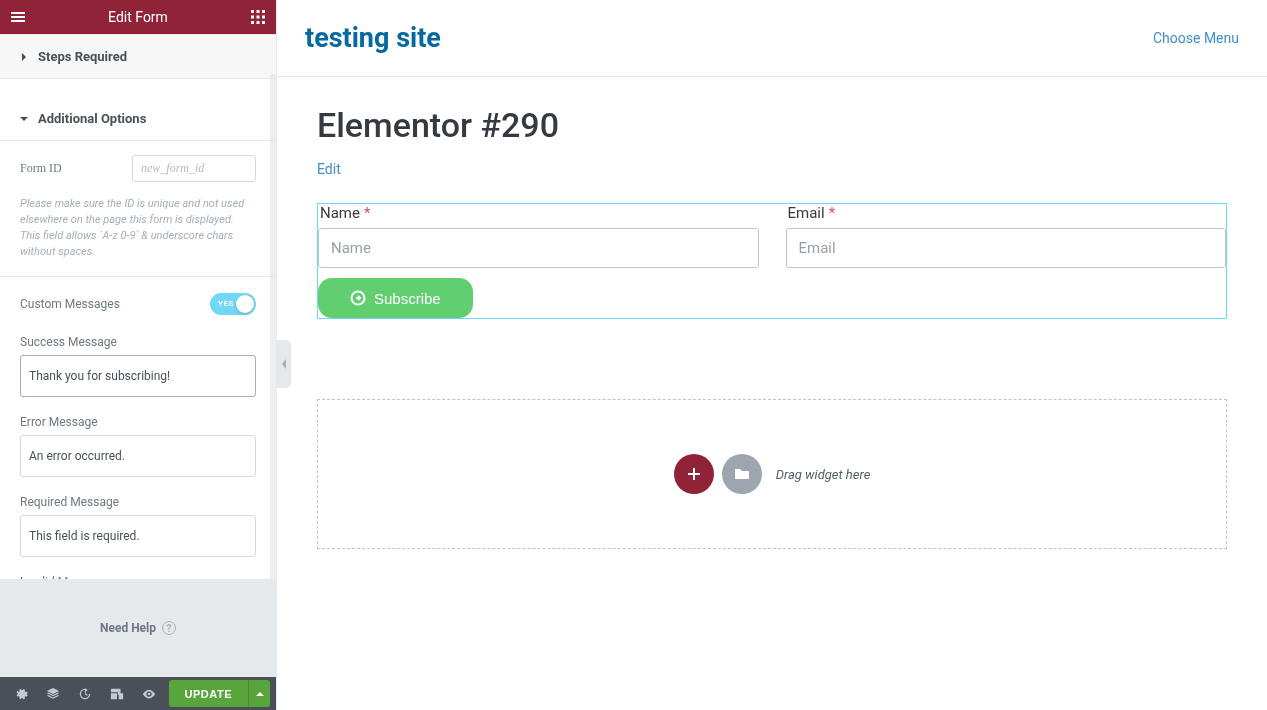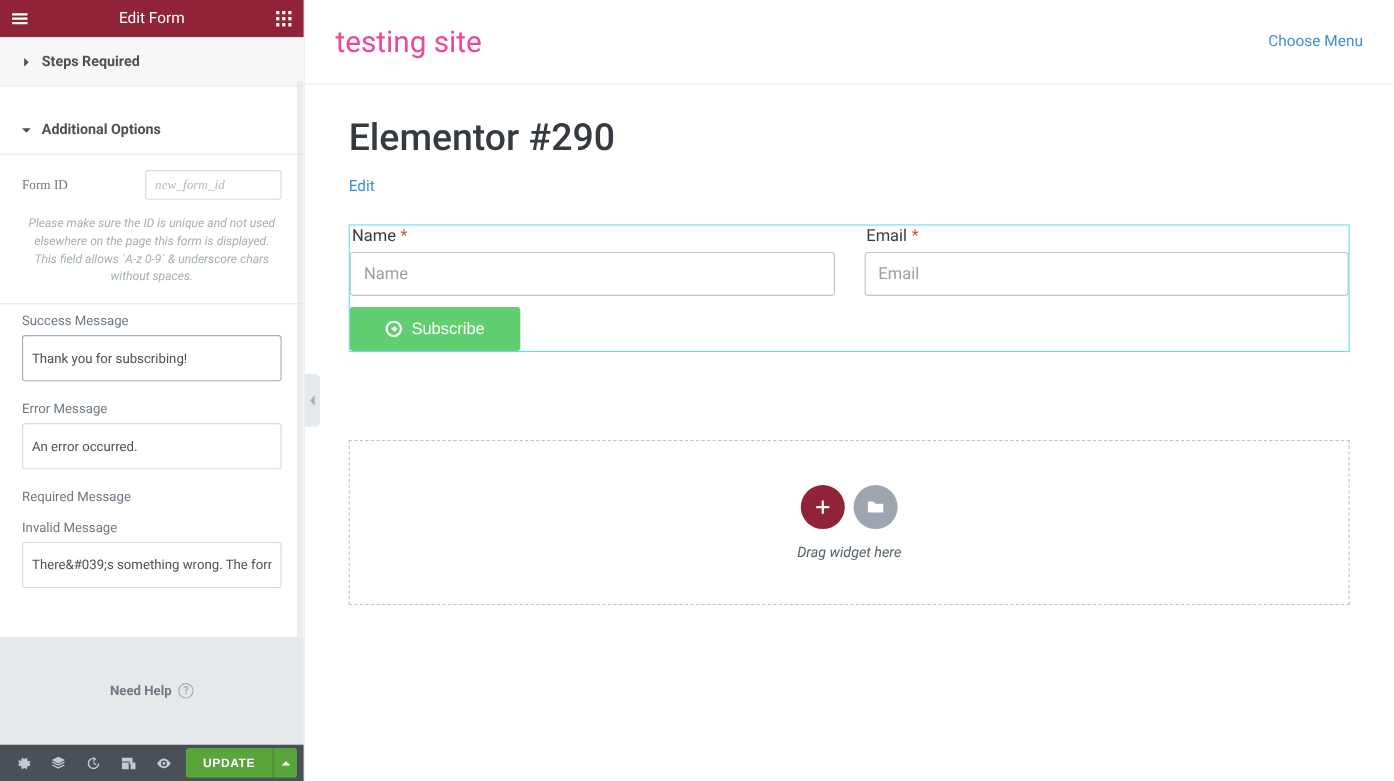--- a/index.html
+++ b/index.html
@@ -75,21 +75,20 @@
     font-family: inherit;
   }
   .control-input::placeholder { color: #b4b9be; font-style: italic; }
 
   .hint {
     font-size: 11px;
     font-style: italic;
     color: #a4afb7;
     line-height: 1.45;
     padding-bottom: 16px;
-    text-align: center;
   }
 
   .divider { height: 1px; background: #e6e9ec; margin: 0 -20px; }
 
   .switch-row {
     display: flex;
     align-items: center;
     justify-content: space-between;
     padding: 16px 0 12px;
   }
@@ -209,21 +208,21 @@
     overflow-y: auto;
     background: #fff;
   }
   .site-header {
     display: flex;
     align-items: center;
     justify-content: space-between;
     padding: 22px 28px;
     border-bottom: 1px solid #e6e9ec;
   }
-  .site-title { font-size: 27px; color: #ec4899; font-weight: 400; }
+  .site-title { font-size: 27px; color: #0369a1; font-weight: 700; }
   .choose-menu { font-size: 14px; color: #3e8fd0; cursor: pointer; }
 
   .page-content { padding: 28px 40px 60px; }
   .page-title { font-size: 34px; font-weight: 500; color: #343a40; margin-bottom: 14px; }
   .edit-link { font-size: 14px; color: #3e8fd0; cursor: pointer; display: inline-block; margin-bottom: 26px; }
 
   .form-widget {
     border: 1px solid #71d7f7;
     padding: 0;
     margin-bottom: 80px;
@@ -244,33 +243,33 @@
   .field-input::placeholder { color: #9aa0a6; }
   .subscribe-btn {
     margin-top: 10px;
     background: #61ce70;
     color: #fff;
     border: none;
     height: 40px;
     padding: 0 32px;
     font-size: 15px;
     font-weight: 500;
-    border-radius: 3px;
+    border-radius: 14px;
     display: inline-flex;
     align-items: center;
     gap: 8px;
     cursor: pointer;
   }
   .subscribe-btn svg { width: 16px; height: 16px; fill: none; stroke: #fff; stroke-width: 2; }
 
   .dropzone {
     border: 1px dashed #c0c4c8;
     height: 150px;
     display: flex;
-    flex-direction: column;
+    flex-direction: row;
     align-items: center;
     justify-content: center;
     gap: 14px;
   }
   .dz-buttons { display: flex; gap: 8px; }
   .dz-btn {
     width: 40px; height: 40px; border-radius: 50%;
     display: inline-flex; align-items: center; justify-content: center;
     cursor: pointer; border: none;
   }
@@ -326,31 +325,39 @@
 
     <div class="section-content">
       <div class="control-row">
         <span class="control-label">Form ID</span>
         <input class="control-input" placeholder="new_form_id" style="">
       </div>
       <div class="hint">Please make sure the ID is unique and not used elsewhere on the page this form is displayed. This field allows `A-z 0-9` &amp; underscore chars without spaces.</div>
 
       <div class="divider"></div>
 
+      <div class="switch-row">
+        <span class="control-label">Custom Messages</span>
+        <span class="switch">
+          <span class="yes">YES</span>
+          <span class="knob"></span>
+        </span>
+      </div>
 
       <div class="msg-block">
         <span class="msg-label">Success Message</span>
         <input class="msg-input active" value="Thank you for subscribing!" style="">
       </div>
       <div class="msg-block">
         <span class="msg-label">Error Message</span>
         <input class="msg-input" value="An error occurred." style="">
       </div>
       <div class="msg-block">
         <span class="msg-label">Required Message</span>
+        <input class="msg-input" value="This field is required." style="">
       </div>
       <div class="msg-block">
         <span class="msg-label">Invalid Message</span>
         <input class="msg-input" value="There&amp;#039;s something wrong. The form" style="">
       </div>
     </div>
 
     <div class="scroll-hint"></div>
   </div>
 

